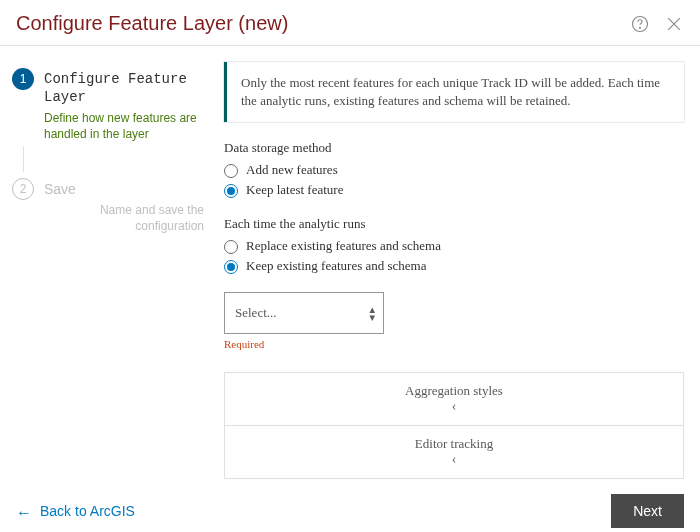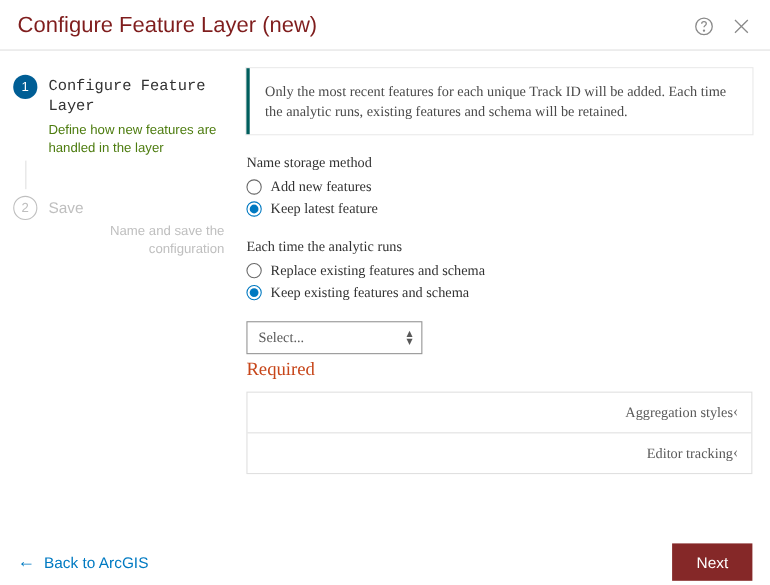--- a/index.html
+++ b/index.html
@@ -19,36 +19,36 @@
   .step-texts { padding-top: 2px; }
   .step-title { font-size: 14px; line-height: 18px; }
   .step-active .step-title { color: #323232; font-family: Liberation Mono, monospace; }
   .step-inactive .step-title { color: #bfbfbf; }
   .step-desc { font-size: 12px; color: #4d7c0f; line-height: 16px; margin-top: 4px; max-width: 160px; }
   .step-inactive .step-desc { color: #bfbfbf; text-align: right; }
   .step-connector { width: 1px; height: 26px; background: #e0e0e0; margin: 2px 0 2px 11px; }
   .content { flex: 1; padding: 10px 16px 4px 8px; overflow: hidden; font-family: Liberation Serif, serif; }
   .info-box { border-left: 3px solid #005e5d; background: #fff; box-shadow: 0 0 0 1px #eaeaea; padding: 12px 14px; font-size: 13px; line-height: 18px; color: #4a4a4a; margin-bottom: 18px; }
   .group-label { font-size: 13px; color: #323232; margin-bottom: 6px; }
-  .radio-row { display: flex; align-items: center; gap: 8px; font-size: 13px; color: #323232; margin: 4px 0; cursor: pointer; }
+  .radio-row { display: flex; align-items: flex-end; gap: 8px; font-size: 13px; color: #323232; margin: 4px 0; cursor: pointer; }
   .radio { width: 14px; height: 14px; border-radius: 50%; border: 1px solid #6a6a6a; display: inline-flex; align-items: center; justify-content: center; flex: 0 0 14px; }
   .radio.checked { border-color: #0079c1; }
   .radio.checked::after { content: ""; width: 8px; height: 8px; border-radius: 50%; background: #0079c1; }
   .section-gap { height: 14px; }
-  .select { border: 1px solid #959595; height: 30px; width: 160px; display: flex; align-items: center; justify-content: space-between; padding: 0 8px 0 10px; font-size: 13px; color: #595959; cursor: pointer; }
+  .select { border: 1px solid #959595; height: 42px; width: 160px; display: flex; align-items: center; justify-content: space-between; padding: 0 8px 0 10px; font-size: 13px; color: #595959; cursor: pointer; }
   .select .caret { font-size: 11px; color: #595959; line-height: 8px; display:flex; flex-direction:column; gap:0; }
-  .required { font-size: 17px; color: #c7461a; margin-top: 4px; margin-bottom: 10px; }
+  .required { font-size: 11px; color: #c7461a; margin-top: 4px; margin-bottom: 22px; }
   .accordion { border: 1px solid #e0e0e0; }
-  .acc-row { display: flex; align-items: center; justify-content: flex-end; padding: 10px 12px; font-size: 13px; color: #595959; cursor: pointer; }
+  .acc-row { display: flex; align-items: center; justify-content: flex-end; padding: 10px 12px; font-size: 13px; color: #595959; cursor: pointer; flex-direction: column; }
   .acc-row + .acc-row { border-top: 1px solid #e0e0e0; }
   .chev { font-size: 14px; color: #6a6a6a; }
   .footer { display: flex; align-items: center; justify-content: space-between; padding: 8px 16px 14px 16px; }
   .back-link { display: flex; align-items: center; gap: 8px; color: #007ac2; font-size: 14px; cursor: pointer; }
   .back-link .arrow { font-size: 16px; }
-  .next-btn { background: #7f1d1d; color: #fff; border: none; padding: 9px 22px; font-size: 14px; cursor: pointer; opacity: 0.95; }
+  .next-btn { background: #404040; color: #fff; border: none; padding: 9px 22px; font-size: 14px; cursor: pointer; opacity: 0.95; }
 </style>
 </head>
 <body>
 
 <div class="header">
   <h1>Configure Feature Layer (new)</h1>
   <div class="header-icons">
     <span class="help-icon">
       <svg width="20" height="20" viewBox="0 0 24 24" fill="none" stroke-width="1.4">
           <circle cx="12" cy="12" r="9"></circle>
@@ -82,21 +82,21 @@
         <div class="step-title">Save</div>
         <div class="step-desc">Name and save the configuration</div>
       </div>
     </div>
   </div>
 
   <div class="content">
 
     <div class="info-box">Only the most recent features for each unique Track ID will be added. Each time the analytic runs, existing features and schema will be retained.</div>
 
-    <div class="group-label">Name storage method</div>
+    <div class="group-label">Data storage method</div>
     <div class="radio-row">
       <span class="radio"></span>
       <span>Add new features</span>
     </div>
     <div class="radio-row">
       <span class="radio checked"></span>
       <span>Keep latest feature</span>
     </div>
 
     <div class="section-gap"></div>

